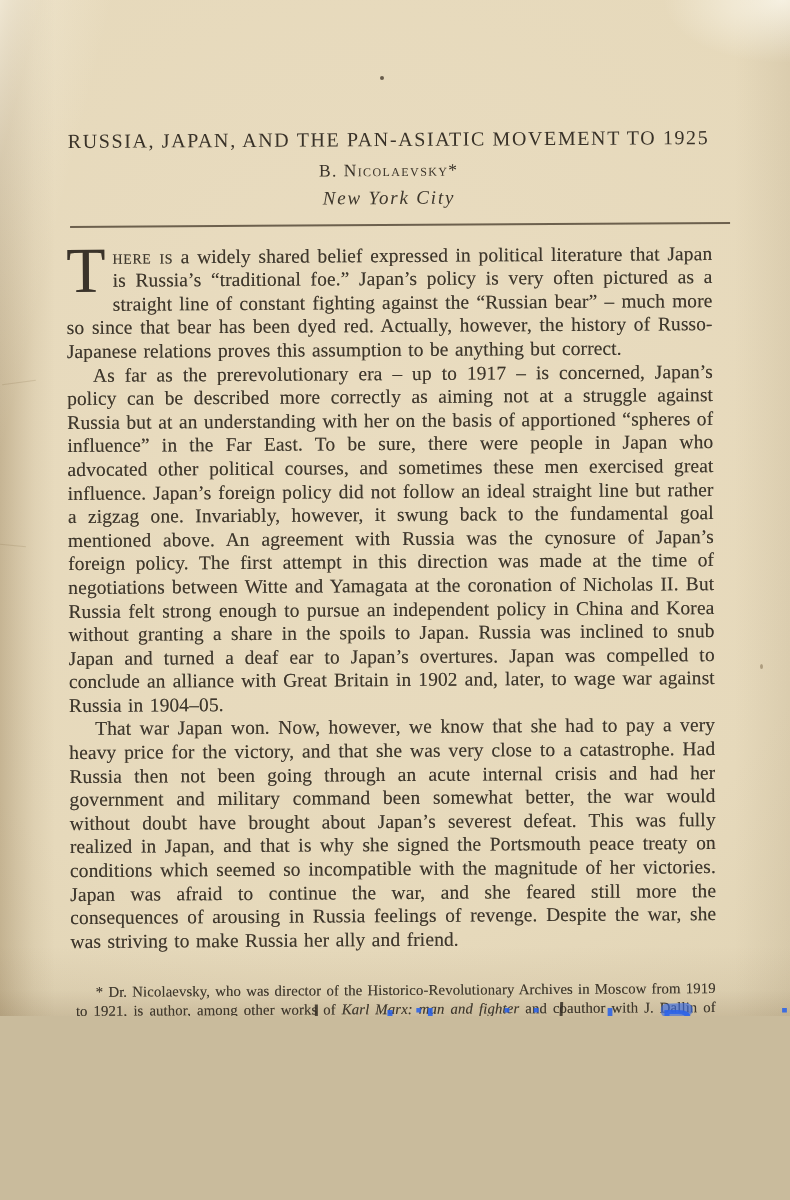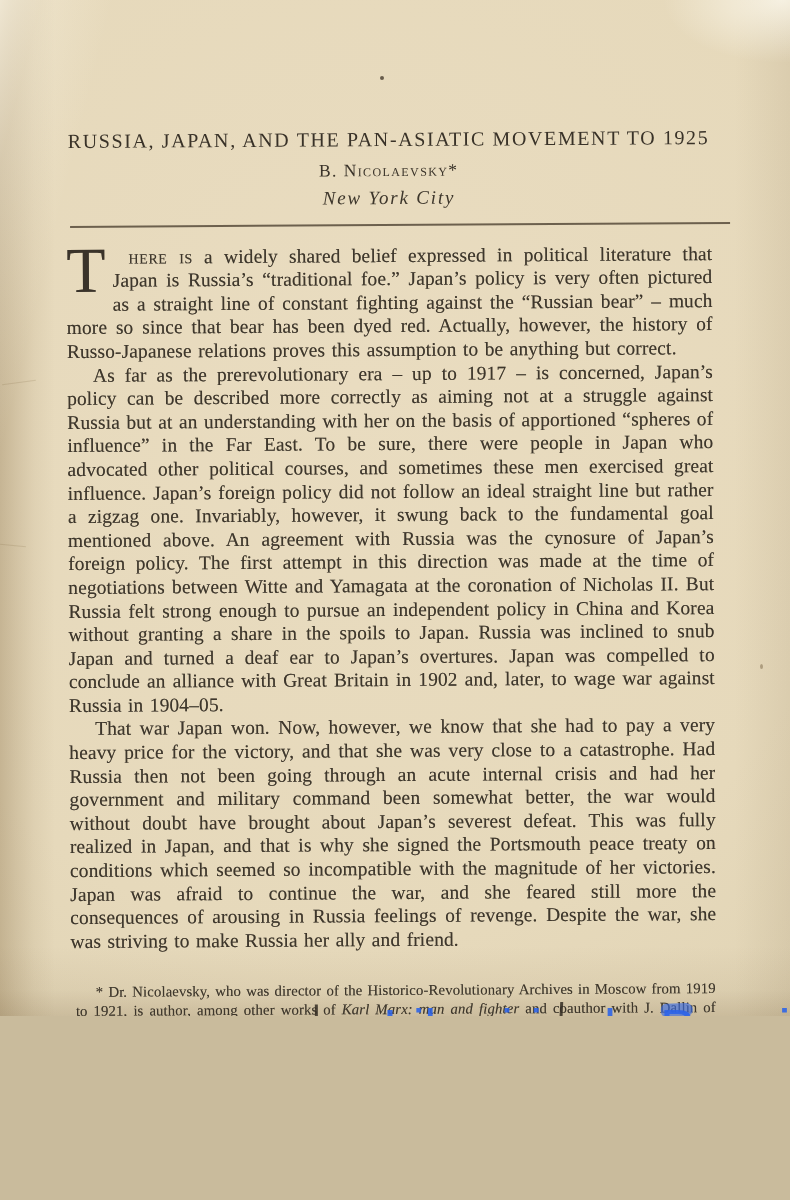--- a/index.html
+++ b/index.html
@@ -41,21 +41,21 @@
   .rule    { margin:15px 0 0 4px; width:660px; height:1.6px; background:#564a39; opacity:0.85; }
 
   .bodytext { margin-top:18px; font-size:19.4px; line-height:23.6px; text-align:justify;
               letter-spacing:0.15px; word-spacing:1.4px;
               text-shadow:0 0 0.5px rgba(62,55,44,0.55); }
   .bodytext p { margin:0; }
   .bodytext p.ind { text-indent:26px; }
 
   .dropcap { float:left; font-size:64px; line-height:48px; height:47px;
              margin:1px 7px 0 0; color:#3a332a; }
-  .opener  { font-variant:small-caps; letter-spacing:0.6px;margin-left:16px; }
+  .opener  { font-variant:small-caps; letter-spacing:0.6px; }
 
   .footnote { position:absolute; left:73px; top:981px; width:640px;
               font-size:14.8px; line-height:18.6px; text-align:justify;
               text-indent:20px; letter-spacing:0.1px; word-spacing:0.8px;
               text-shadow:0 0 0.4px rgba(62,55,44,0.5); }
 
   .pagenum { position:absolute; left:68px; top:1040px; width:646px; text-align:center;
              font-size:19.5px; color:#3a332a; text-shadow:0 0 0.4px rgba(62,55,44,0.5); }
 
   .ink-mark { position:absolute; width:2.5px; background:rgba(52,45,35,0.85); }

